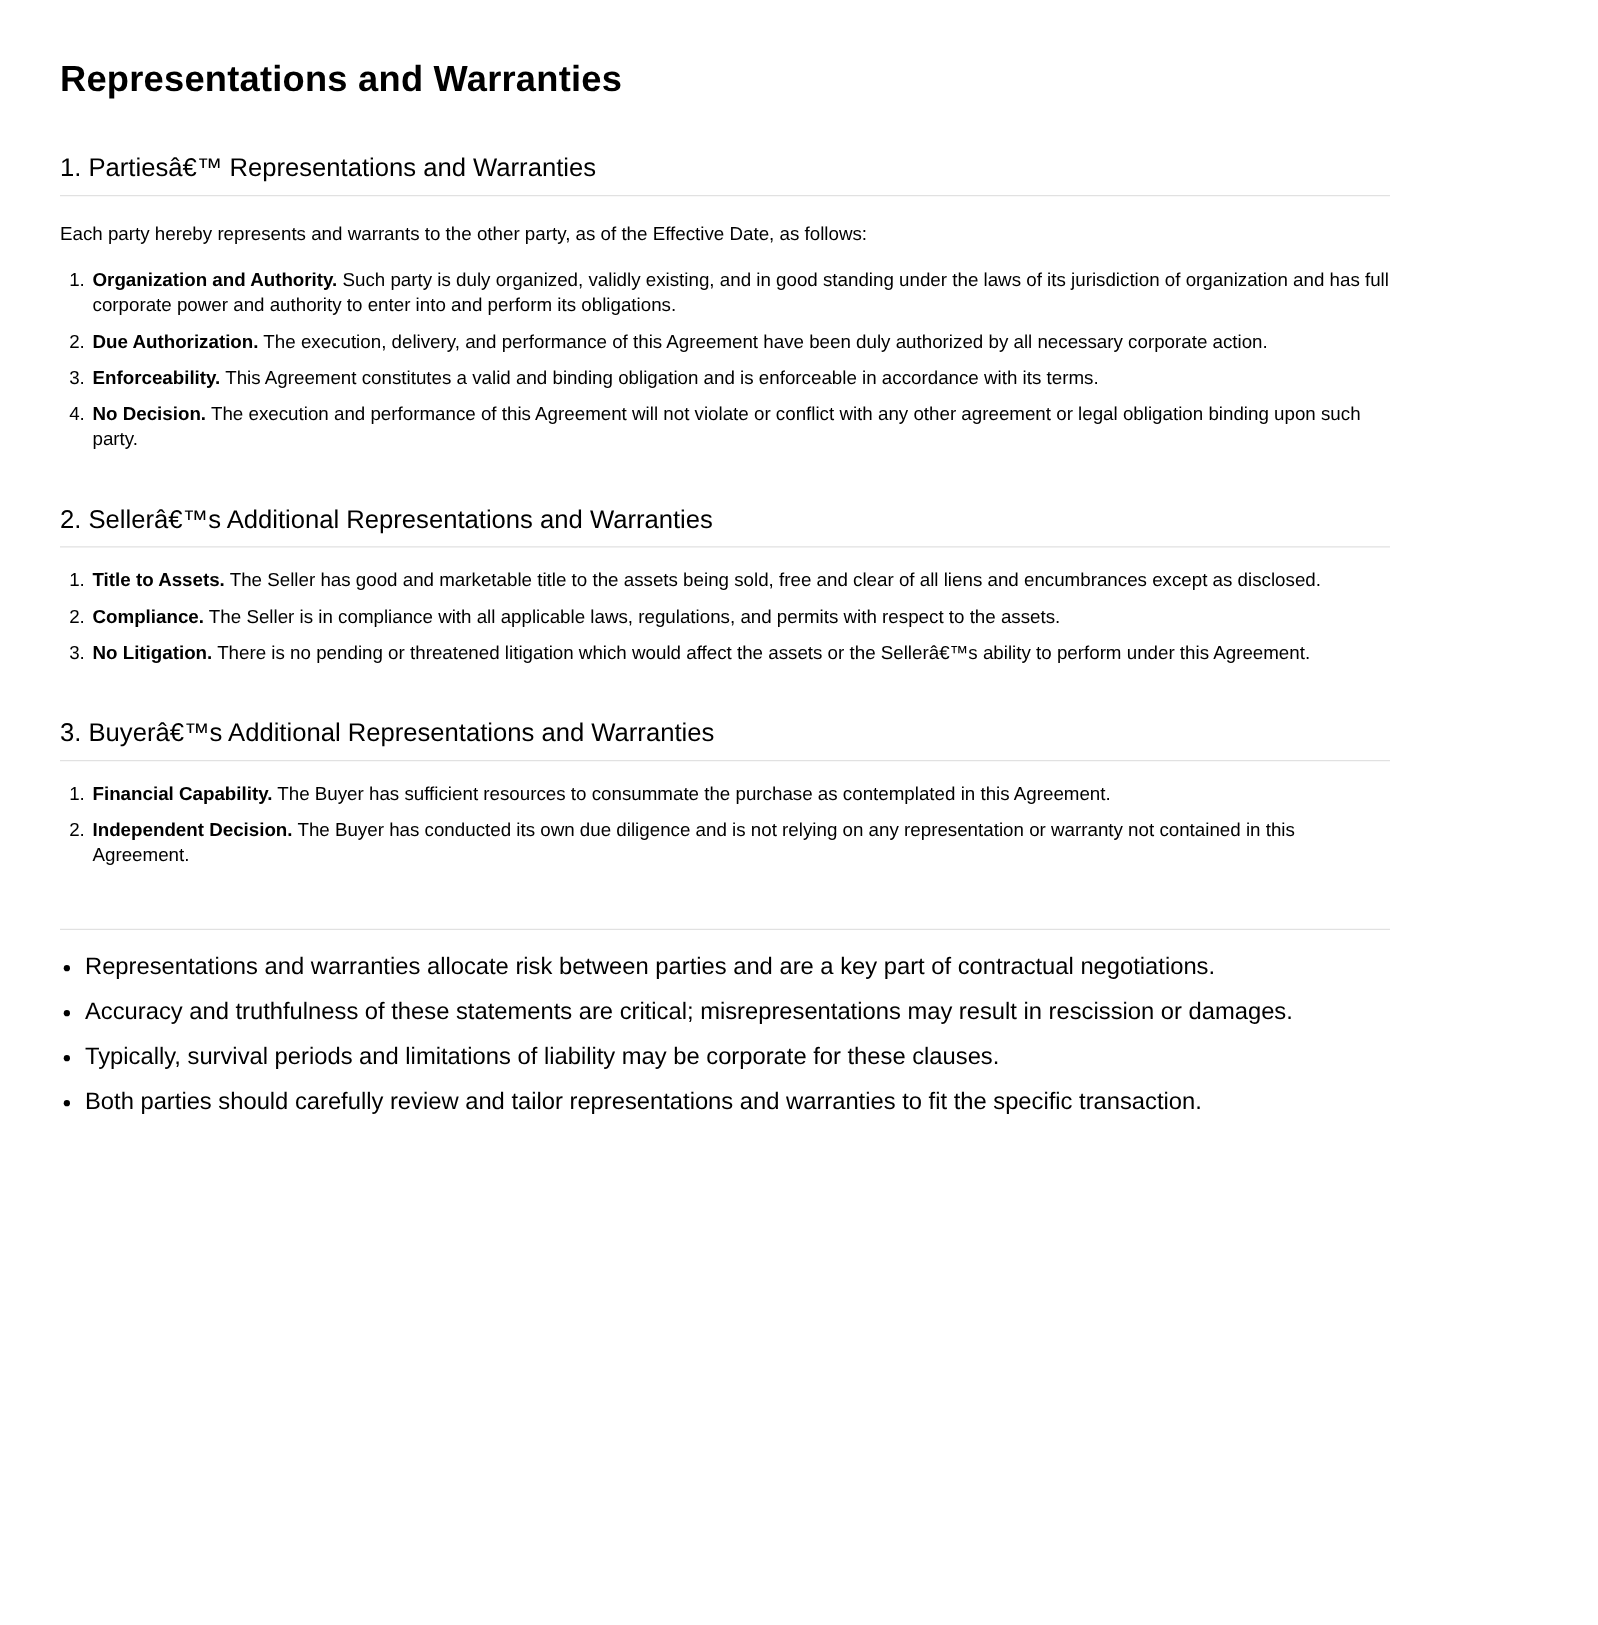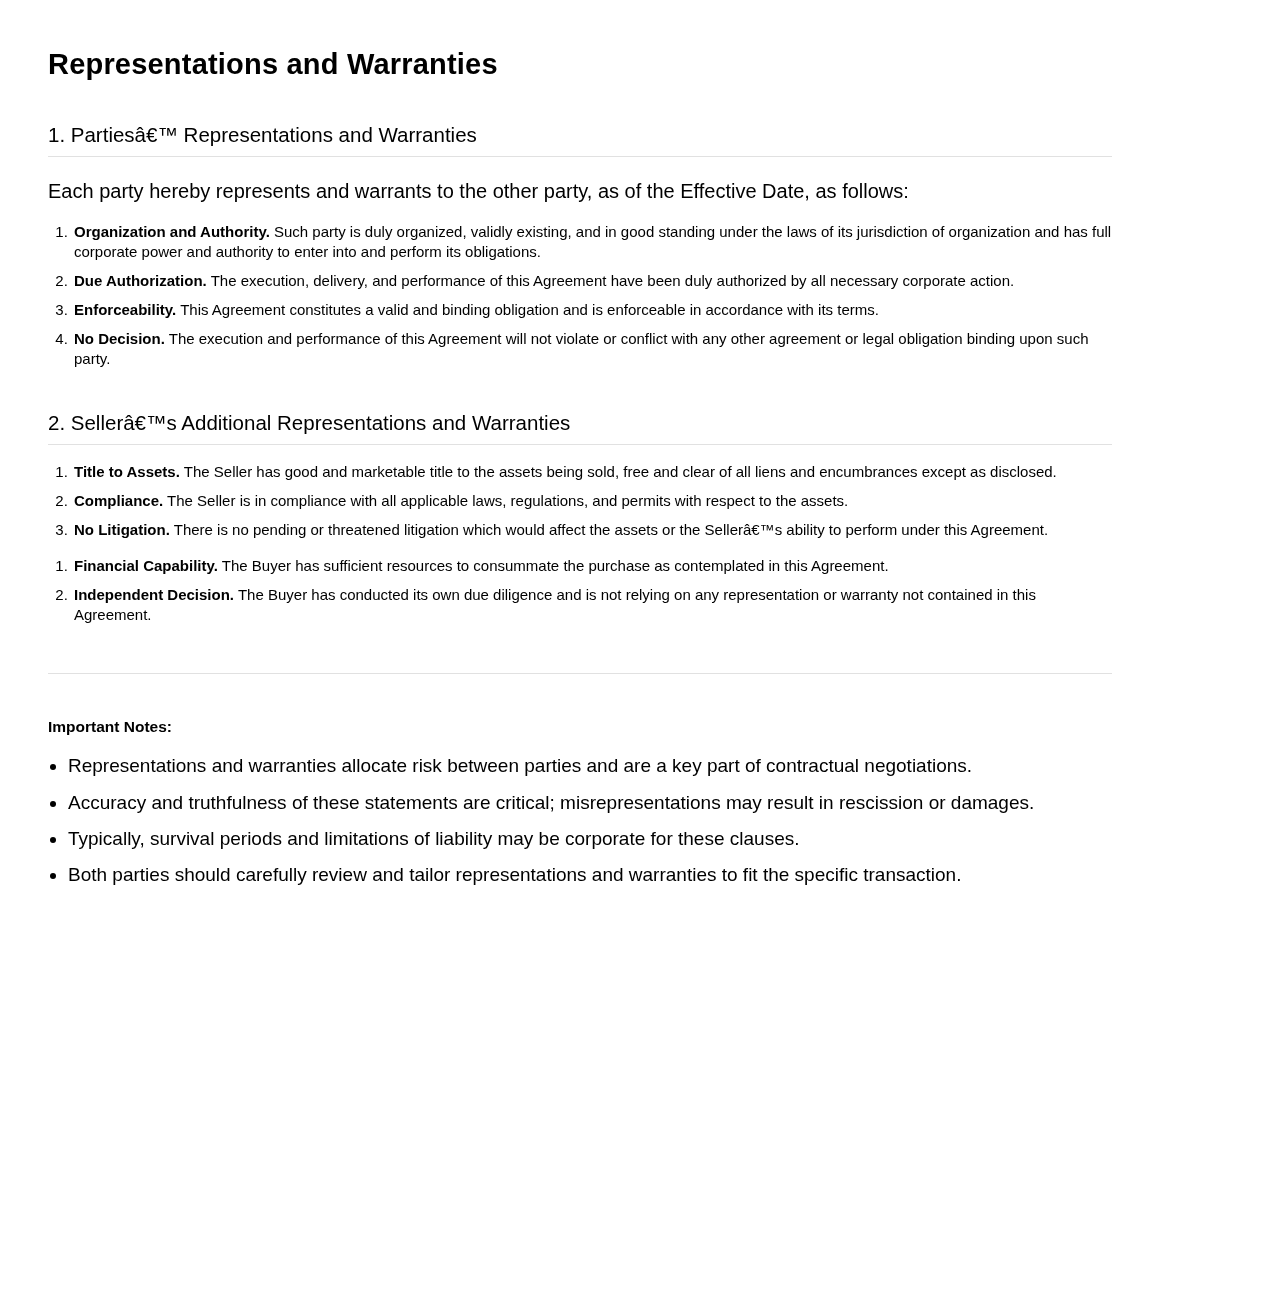--- a/index.html
+++ b/index.html
@@ -26,21 +26,21 @@
     letter-spacing: 0.2px;
   }
   h2.section-heading {
     font-size: 20.5px;
     font-weight: normal;
     margin: 42px 0 0 0;
     padding-bottom: 9px;
     border-bottom: 1px solid #e1e1e1;
   }
   p.section-intro {
-    font-size: 20px;
+    font-size: 15px;
     line-height: 1.35;
     margin: 21px 0 0 0;
   }
   ol.item-list {
     margin: 17px 0 0 0;
     padding-left: 24px;
   }
   ol.item-list > li {
     font-size: 15px;
     line-height: 1.33;
@@ -90,30 +90,30 @@
   <section>
     <h2 class="section-heading">2. Sellerâ€™s Additional Representations and Warranties</h2>
     <ol class="item-list">
       <li><span class="item-label">Title to Assets.</span> <span>The Seller has good and marketable title to the assets being sold, free and clear of all liens and encumbrances except as disclosed.</span></li>
       <li><span class="item-label">Compliance.</span> <span>The Seller is in compliance with all applicable laws, regulations, and permits with respect to the assets.</span></li>
       <li><span class="item-label">No Litigation.</span> <span>There is no pending or threatened litigation which would affect the assets or the Sellerâ€™s ability to perform under this Agreement.</span></li>
     </ol>
   </section>
 
   <section>
+    <h2 class="section-heading">3. Buyerâ€™s Additional Representations and Warranties</h2>
     <ol class="item-list">
       <li><span class="item-label">Financial Capability.</span> <span>The Buyer has sufficient resources to consummate the purchase as contemplated in this Agreement.</span></li>
       <li><span class="item-label">Independent Decision.</span> <span>The Buyer has conducted its own due diligence and is not relying on any representation or warranty not contained in this Agreement.</span></li>
     </ol>
   </section>
 
   <hr class="divider">
 
   <section>
-    <h3 class="notes-heading">Important Notes:</h3>
     <ul class="notes-list">
       <li>Representations and warranties allocate risk between parties and are a key part of contractual negotiations.</li>
       <li>Accuracy and truthfulness of these statements are critical; misrepresentations may result in rescission or damages.</li>
       <li>Typically, survival periods and limitations of liability may be corporate for these clauses.</li>
       <li>Both parties should carefully review and tailor representations and warranties to fit the specific transaction.</li>
     </ul>
   </section>
 
 </article>
 

